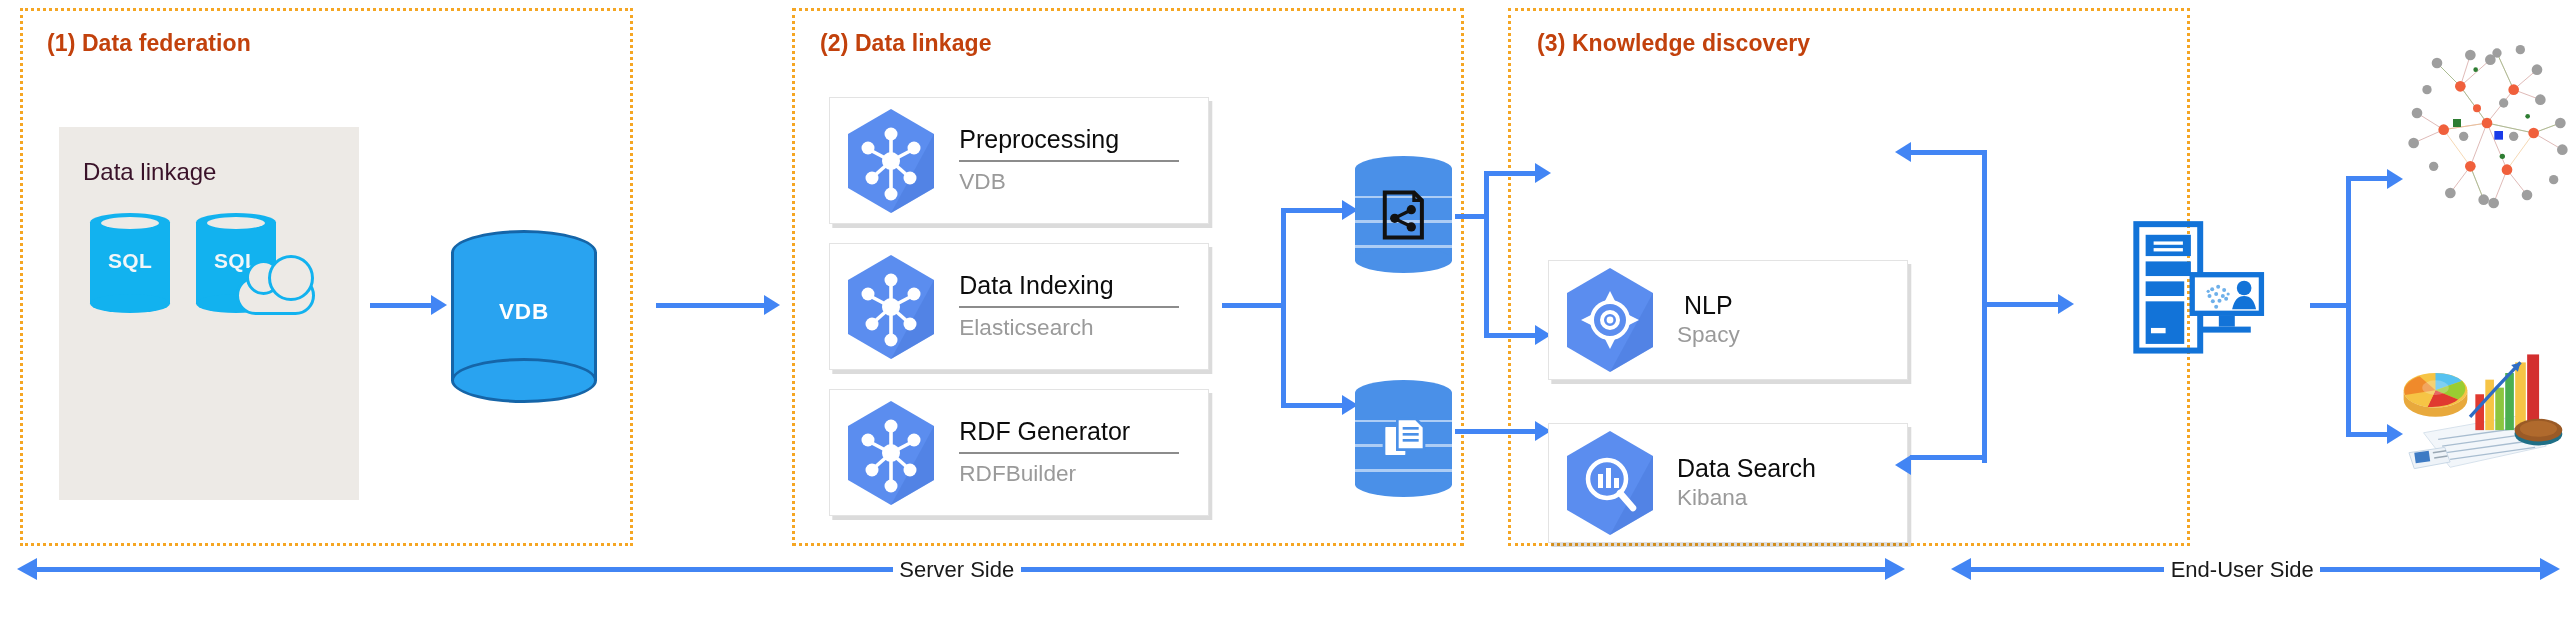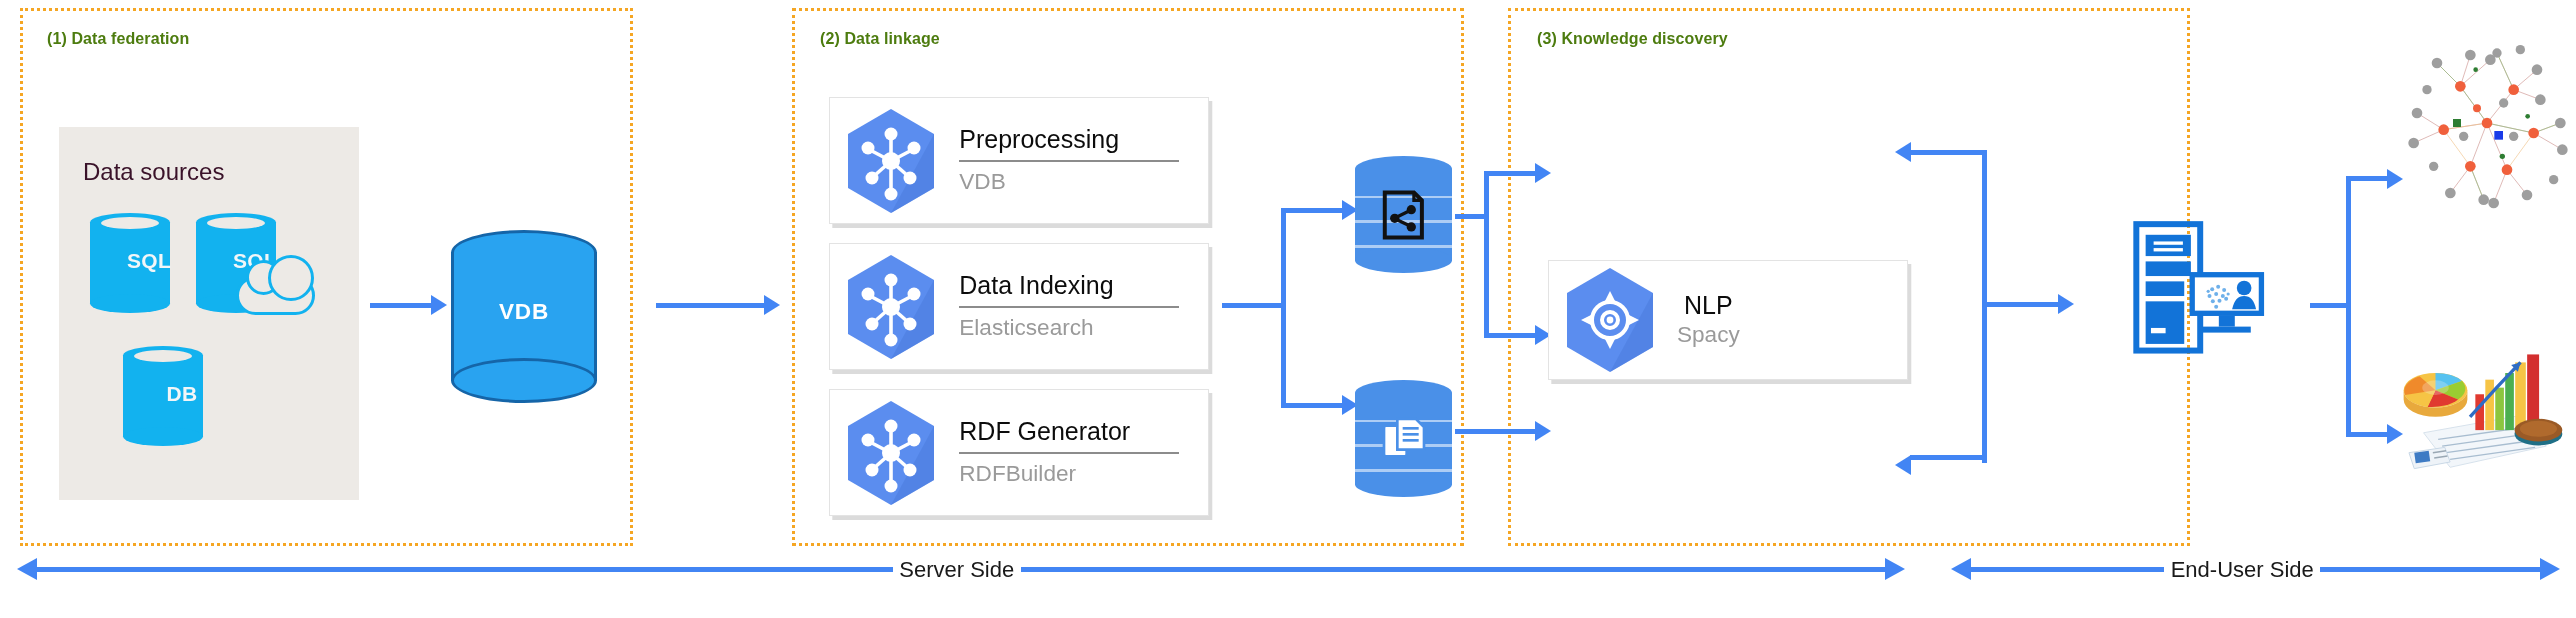--- a/index.html
+++ b/index.html
@@ -1,33 +1,33 @@
 <!DOCTYPE html>
 <html style="font-size:10.7px"><head>
 <meta charset="utf-8">
 <style>
   html,body{margin:0;padding:0;background:#ffffff;}
   body{font-family:"Liberation Sans","DejaVu Sans",sans-serif;}
   #stage{position:relative;width:2576px;height:619px;background:#fff;overflow:hidden;}
 
   
   .section{position:absolute;border:3.3px dotted #F5A623;box-sizing:border-box;}
-  .section-title{position:absolute;font-size:16px;font-weight:bold;color:#4d7c0f;white-space:nowrap;letter-spacing:0.1px;}
+  .section-title{position:absolute;font-size:23px;font-weight:bold;color:#c2410c;white-space:nowrap;letter-spacing:0.1px;}
 
   
   .ds-panel{position:absolute;background:#EDEAE6;}
   .ds-label{position:absolute;font-size:24px;color:#3A1229;white-space:nowrap;}
 
   
   .cyl{position:absolute;}
   .cyl .body{position:absolute;left:0;top:9%;width:100%;height:82%;background:#12B2EF;}
   .cyl .top{position:absolute;left:0;top:0;width:100%;height:19%;border-radius:50%;background:#12B2EF;}
   .cyl .hole{position:absolute;left:14%;top:4%;width:72%;height:12%;border-radius:50%;background:#EDEAE6;}
   .cyl .bot{position:absolute;left:0;bottom:0;width:100%;height:19%;border-radius:50%;background:#12B2EF;}
-  .cyl .txt{position:absolute;left:0;top:36%;width:100%;text-align:center;font-size:21px;font-weight:bold;color:#F2F6F8;letter-spacing:0.3px;padding-left:19px;}
+  .cyl .txt{position:absolute;left:0;top:36%;width:100%;text-align:center;font-size:21px;font-weight:bold;color:#F2F6F8;letter-spacing:0.3px;}
 
   .cloud{position:absolute;background:#EDEAE6;border:3.3px solid #12B2EF;border-radius:27px;}
   .cloud:before,.cloud:after{content:"";position:absolute;background:#EDEAE6;border:3.3px solid #12B2EF;border-radius:50%;}
   .cloud:before{width:29px;height:29px;top:-18.6px;left:6.7px;}
   .cloud:after{width:40px;height:40px;top:-24px;left:29px;}
 
   
   .vdb{position:absolute;}
   .vdb .vbody{position:absolute;left:0;top:13%;width:100%;height:74%;background:#29A3F0;border-left:3.3px solid #1565A8;border-right:3.3px solid #1565A8;box-sizing:border-box;}
   .vdb .vtop{position:absolute;left:0;top:0;width:100%;height:26%;border-radius:50%;background:#29A3F0;border:3.3px solid #1565A8;box-sizing:border-box;}
@@ -77,46 +77,39 @@
 </style>
 </head>
 <body>
 
 <div id="stage">
 
   <div class="section" style="left:20px;top:8px;width:613px;height:538px;"></div>
   <div class="section-title" style="left:47px;top:30px;">(1) Data federation</div>
 
   <div class="ds-panel" style="left:59px;top:127px;width:300px;height:373px;"></div>
-  <div class="ds-label" style="left:83px;top:158px;">Data sources</div>
+  <div class="ds-label" style="left:83px;top:158px;">Data linkage</div>
 
   <div class="cyl" style="left:90px;top:213px;width:80px;height:100px;">
     <div class="top"></div>
       <div class="body"></div>
       <div class="bot"></div>
     <div class="hole"></div>
     <div class="txt">SQL</div>
   </div>
 
   <div class="cyl" style="left:196px;top:213px;width:80px;height:100px;">
     <div class="top"></div>
       <div class="body"></div>
       <div class="bot"></div>
     <div class="hole"></div>
     <div class="txt">SQL</div>
   </div>
   <div class="cloud" style="left:236px;top:276px;width:73px;height:33px;"></div>
 
-  <div class="cyl" style="left:123px;top:346px;width:80px;height:100px;">
-    <div class="top"></div>
-      <div class="body"></div>
-      <div class="bot"></div>
-    <div class="hole"></div>
-    <div class="txt">DB</div>
-  </div>
 
   <div class="conn" style="left:370px;top:303px;">
     <div class="hline" style="left:0;top:0;width:63px;"></div>
     <div class="ah-r" style="left:61px;top:-8px;"></div>
   </div>
 
   <div class="vdb" style="left:451px;top:230px;width:146px;height:173px;">
     <div class="vtop"></div>
       <div class="vbody"></div>
       <div class="vbot"></div>
@@ -307,20 +300,39 @@
             <polygon points="79,55 69,50 69,60"></polygon>
         </g>
       </svg>
     </div>
     <div class="card-text" style="margin-left:17.3px;">
       <div class="card-title">NLP</div>
       <div class="card-sub tight">Spacy</div>
     </div>
   </div>
 
+  <div class="card" style="left:1548px;top:423px;width:360px;height:120px;">
+    <div class="hexwrap" style="width:100px;height:110px;margin-left:10.7px;">
+      <svg class="hex" viewBox="0 0 100 110">
+        <polygon points="50,3 93,28 93,82 50,107 7,82 7,28" fill="#5B8DEF"></polygon>
+        <polygon points="93,28 93,82 50,107" fill="#4A7CDC" opacity=".55"></polygon>
+        <circle cx="47" cy="51" r="19" fill="none" stroke="#ffffff" stroke-width="4.5"></circle>
+        <line x1="60" y1="65" x2="73" y2="80" stroke="#ffffff" stroke-width="6.5" stroke-linecap="round"></line>
+        <g fill="#ffffff">
+          <rect x="38" y="46" width="5" height="14"></rect>
+          <rect x="46" y="40" width="5" height="20"></rect>
+          <rect x="54" y="50" width="5" height="10"></rect>
+        </g>
+      </svg>
+    </div>
+    <div class="card-text" style="margin-left:17.3px;">
+      <div class="card-title">Data Search</div>
+      <div class="card-sub tight">Kibana</div>
+    </div>
+  </div>
 
   <div class="conn" style="left:1910px;top:150px;">
     <div class="ah-l" style="left:-14.6px;top:-8px;"></div>
     <div class="hline" style="left:0;top:0;width:77px;"></div>
     <div class="vline" style="left:72px;top:0;height:313px;"></div>
     <div class="ah-l" style="left:-14.6px;top:305px;"></div>
     <div class="hline" style="left:0;top:305px;width:77px;"></div>
     <div class="hline" style="left:72px;top:152px;width:80px;"></div>
     <div class="ah-r" style="left:148px;top:144px;"></div>
   </div>

